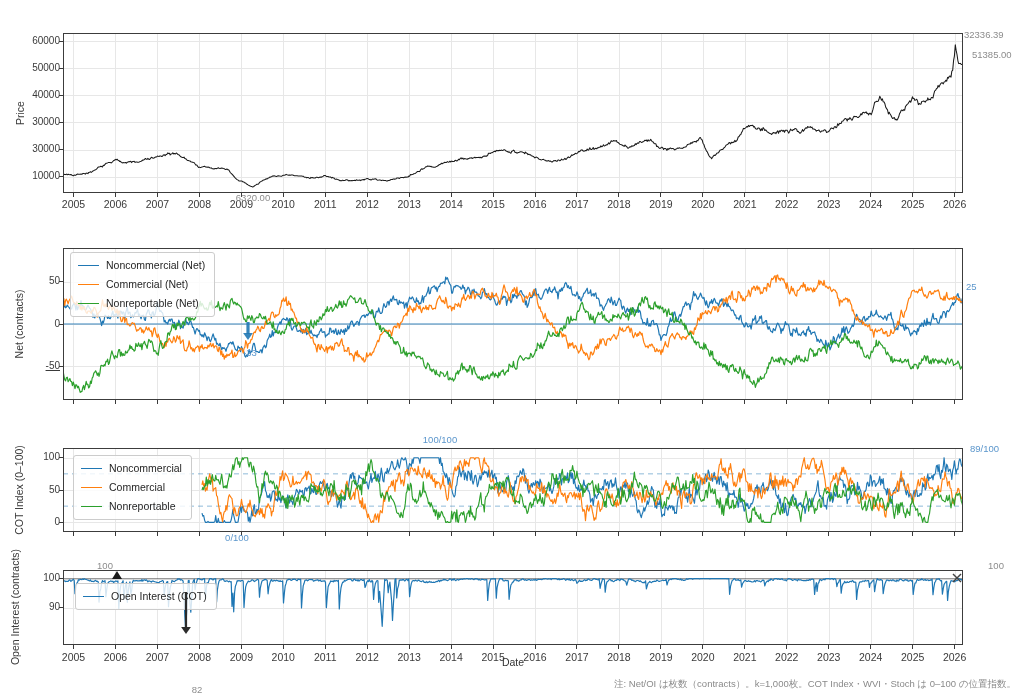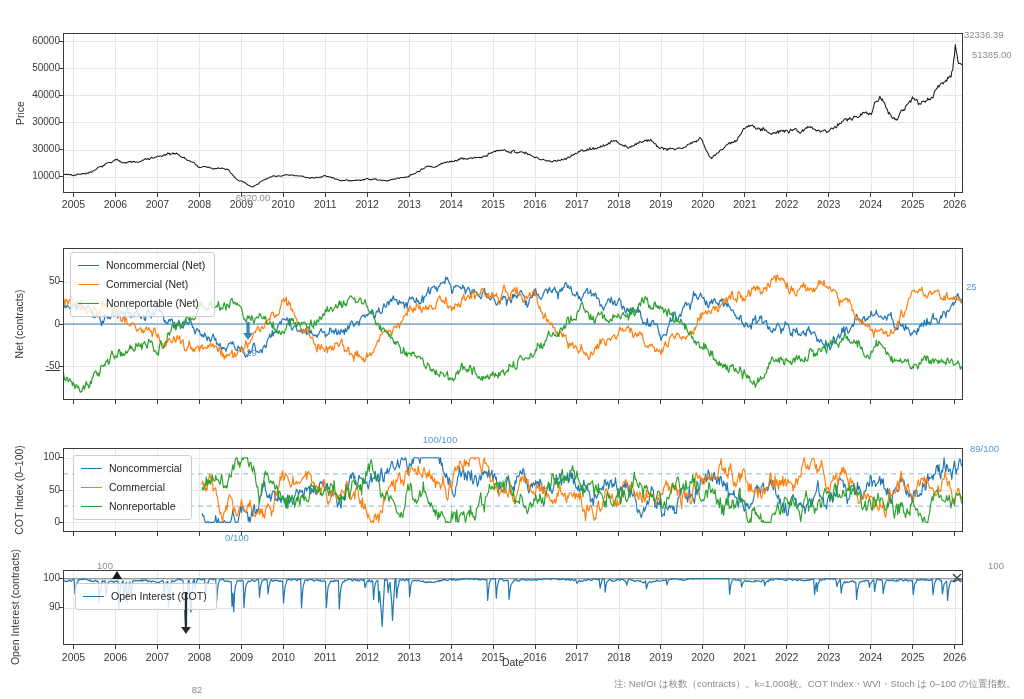--- a/index.html
+++ b/index.html
@@ -196,21 +196,21 @@
         </div>
         <div class="legend-row">
           <span class="legend-swatch" style="border-top-color: rgb(255, 127, 14);"></span>
           <span>Commercial (Net)</span>
         </div>
         <div class="legend-row">
           <span class="legend-swatch" style="border-top-color: rgb(44, 160, 44);"></span>
           <span>Nonreportable (Net)</span>
         </div>
       </div>
-      <div class="ann ann-center" style="left: 250px; top: 347px; color: rgb(91, 150, 204);">-29</div>
+      <div class="ann ann-center" style="left: 250px; top: 347px; color: rgb(91, 150, 204);">-33</div>
       <div class="ann" style="left: 966px; top: 281px; color: rgb(91, 150, 204);">25</div>
       <svg width="900" height="84" class="panel-svg" style="left: 63px; top: 448px;">
         <g>
           <line x1="10.5" y1="0" x2="10.5" y2="84" stroke="#e7e7e7" stroke-width="1"></line>
           <line x1="52.5" y1="0" x2="52.5" y2="84" stroke="#e7e7e7" stroke-width="1"></line>
           <line x1="94.5" y1="0" x2="94.5" y2="84" stroke="#e7e7e7" stroke-width="1"></line>
           <line x1="136.5" y1="0" x2="136.5" y2="84" stroke="#e7e7e7" stroke-width="1"></line>
           <line x1="178.5" y1="0" x2="178.5" y2="84" stroke="#e7e7e7" stroke-width="1"></line>
           <line x1="220.5" y1="0" x2="220.5" y2="84" stroke="#e7e7e7" stroke-width="1"></line>
           <line x1="262.5" y1="0" x2="262.5" y2="84" stroke="#e7e7e7" stroke-width="1"></line>

